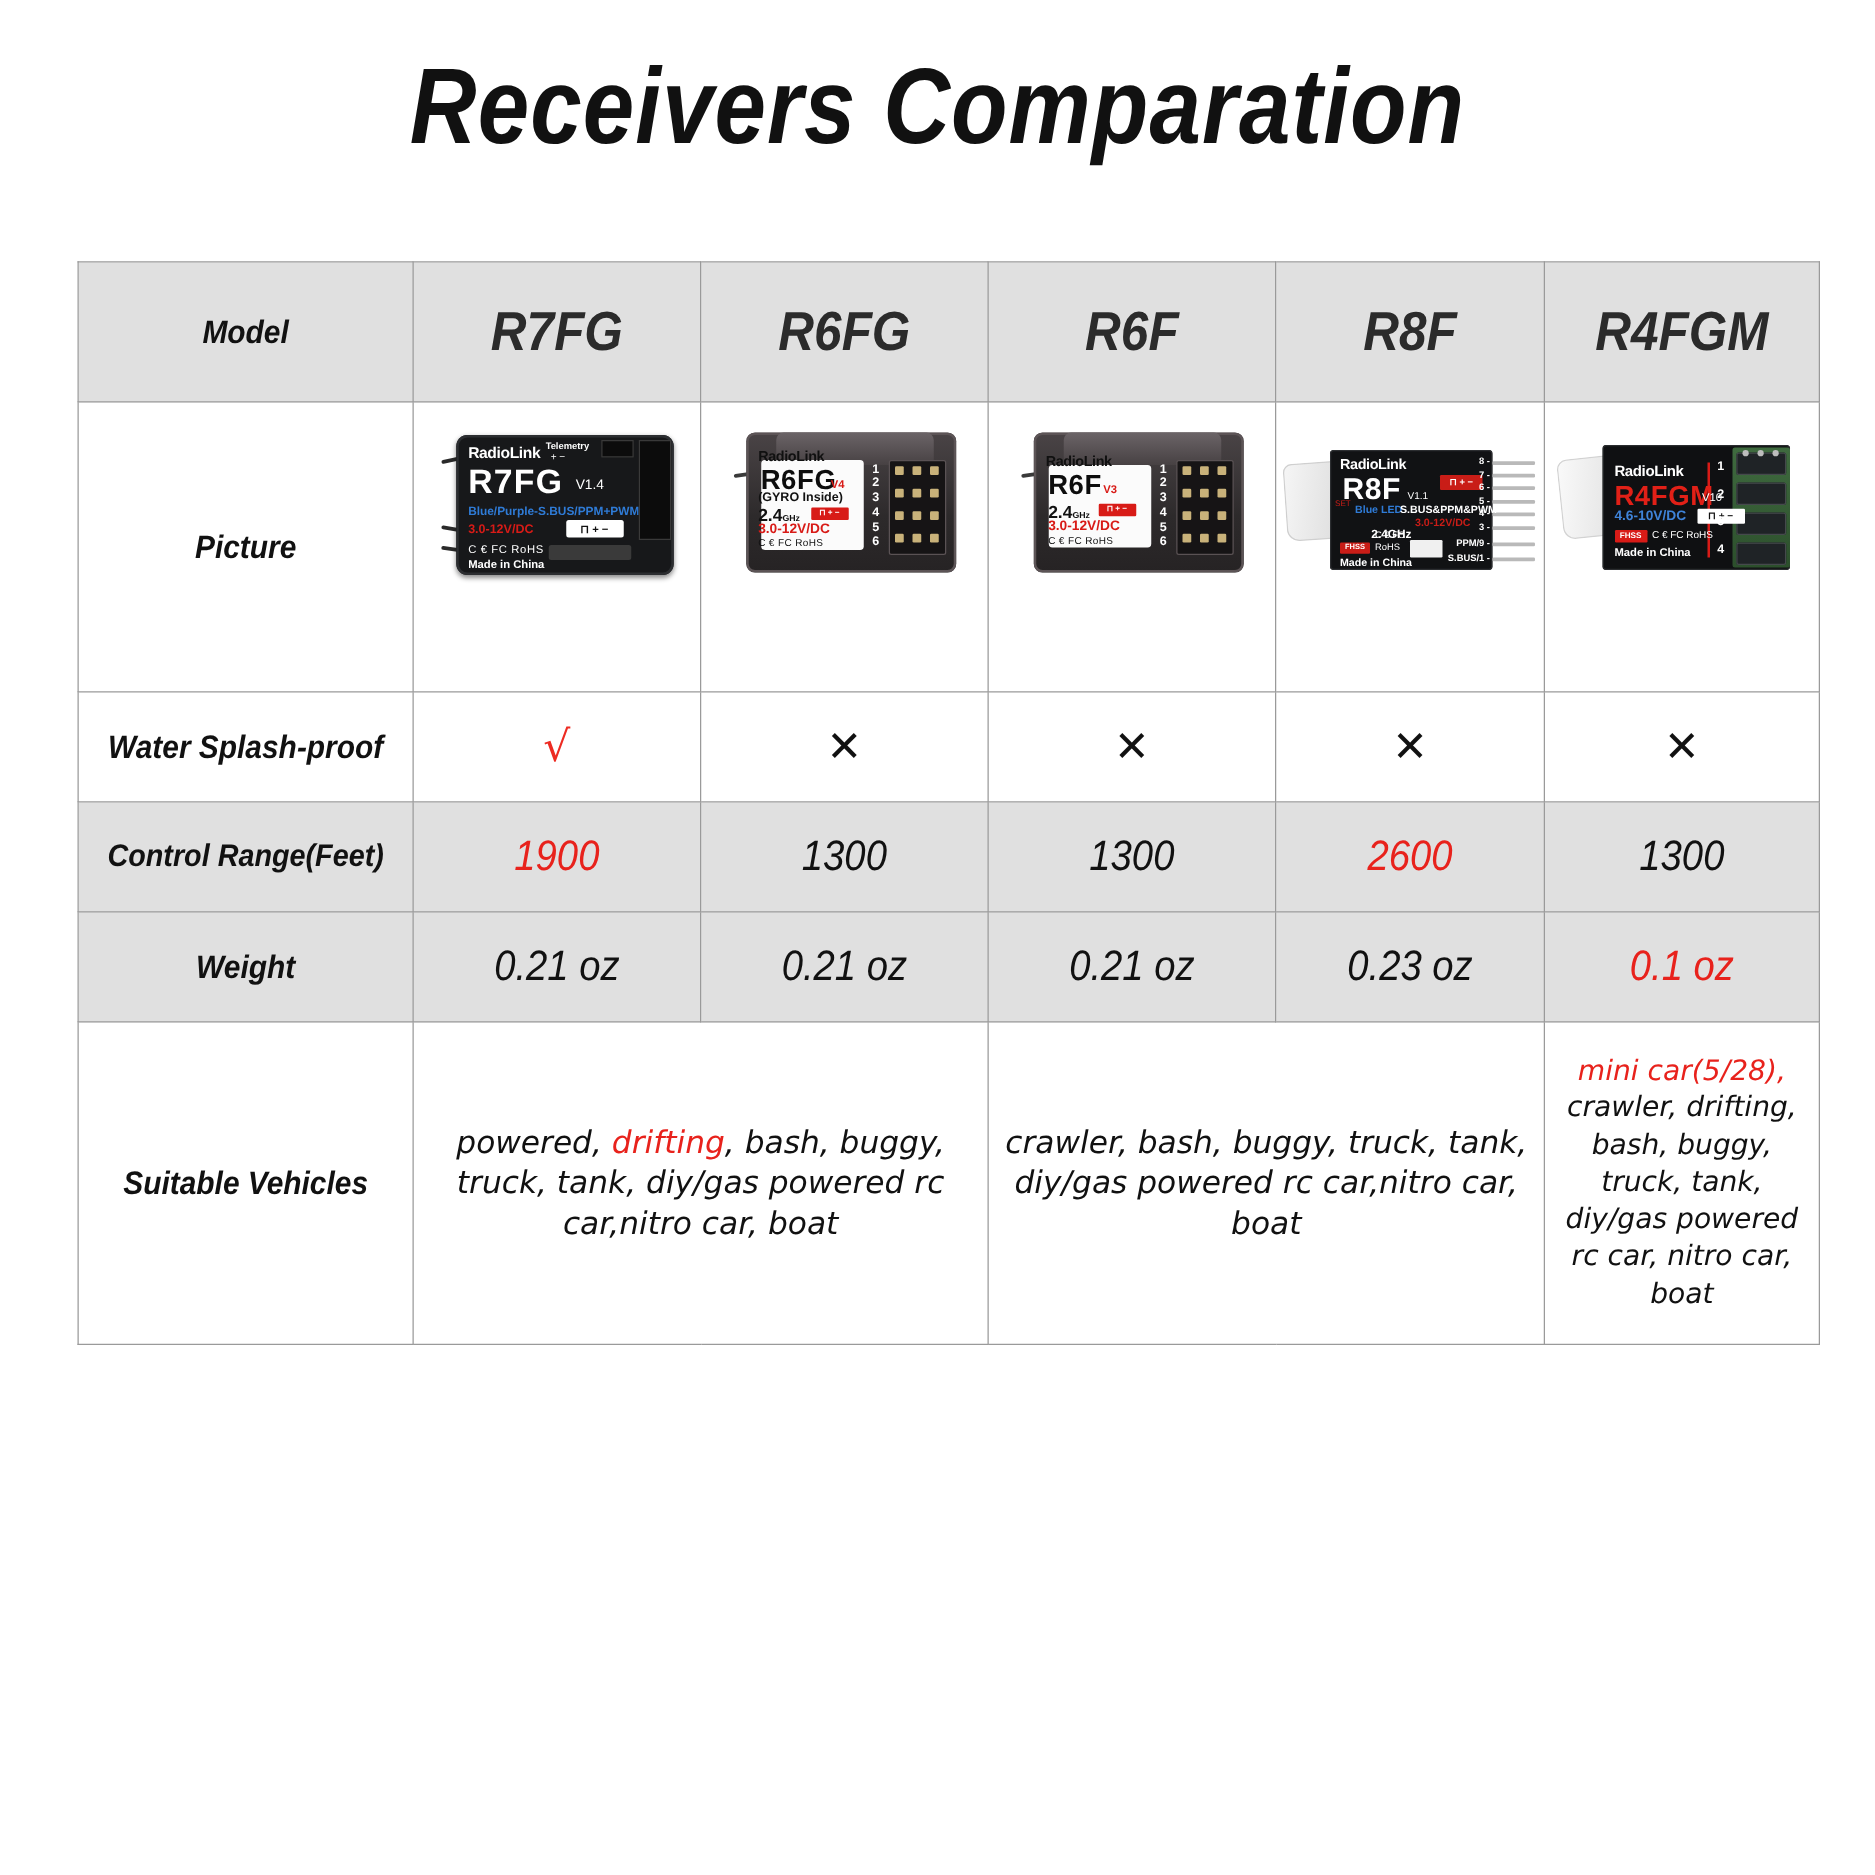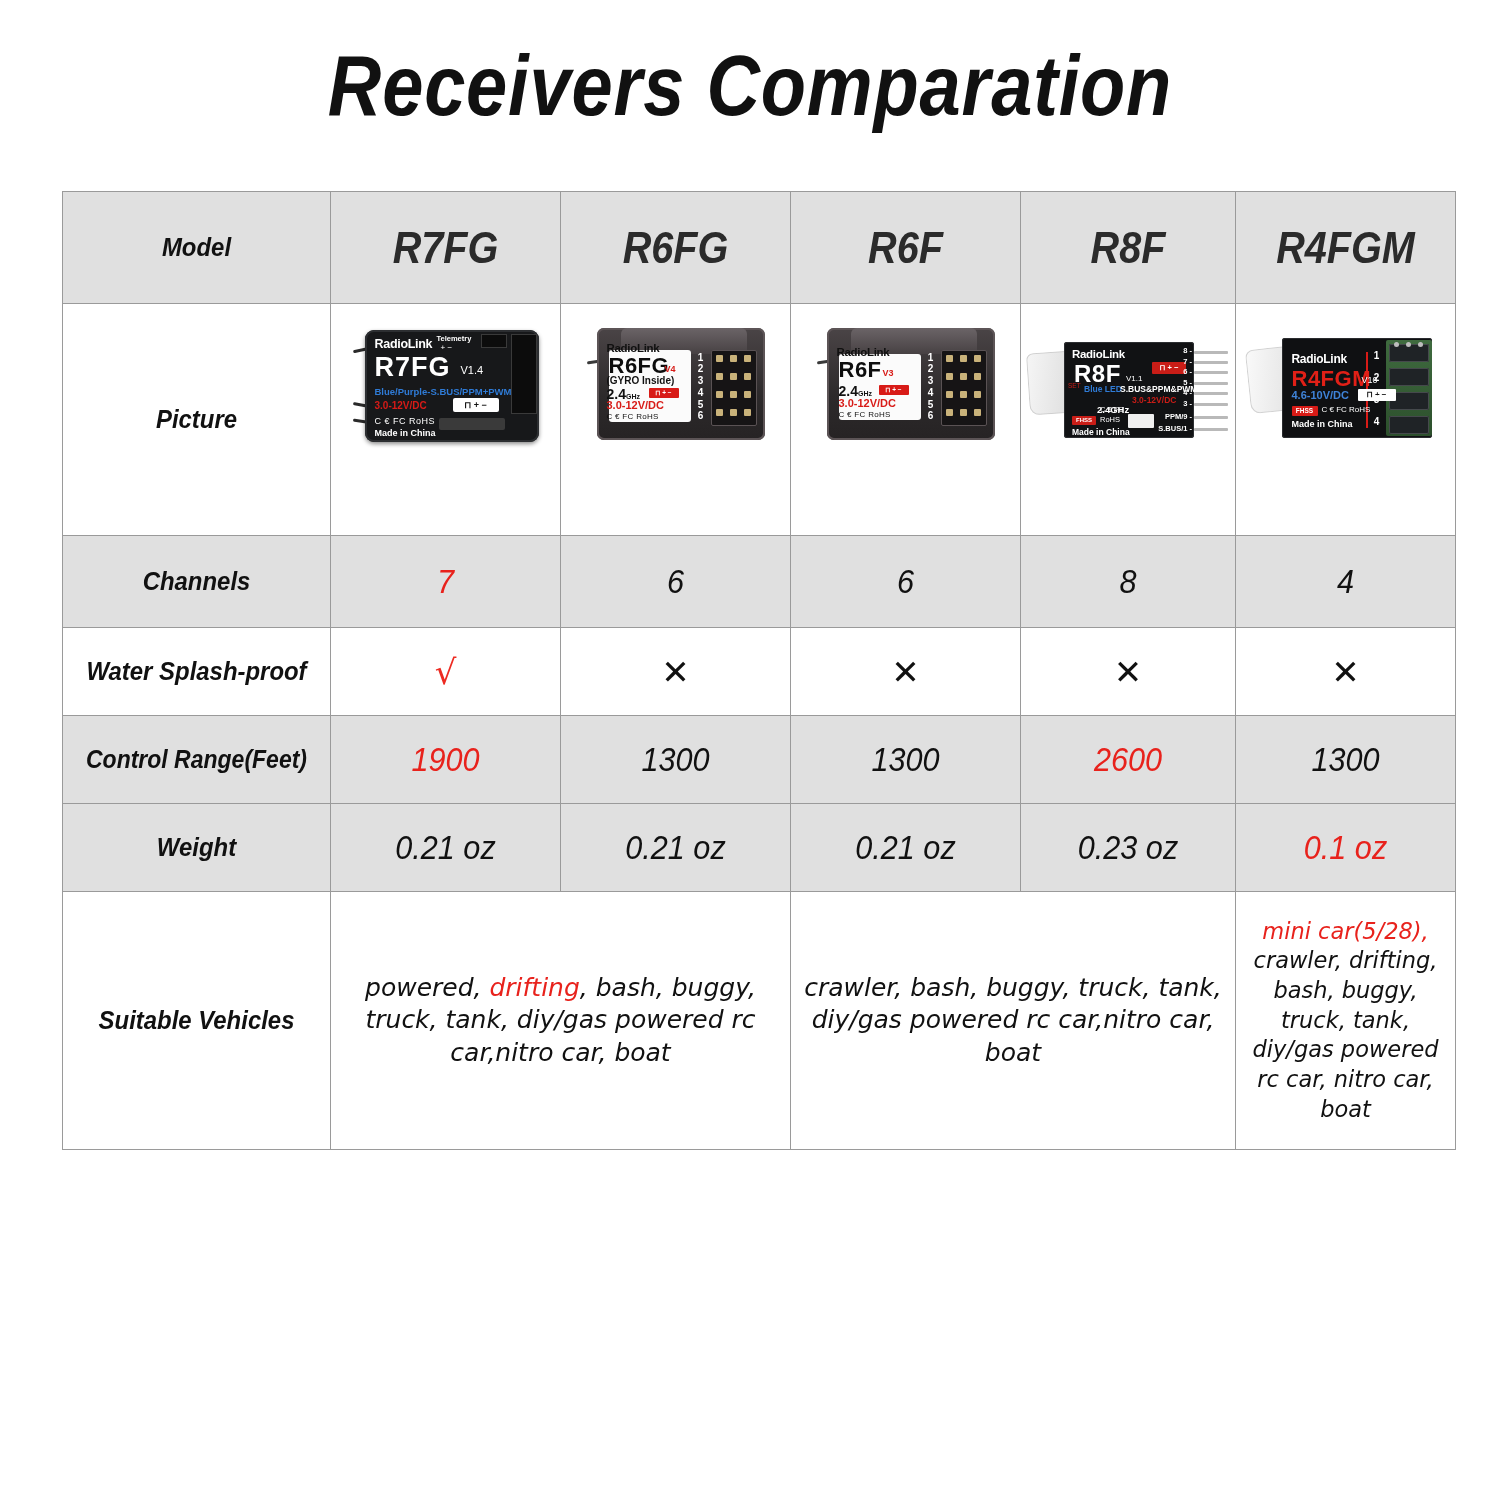--- a/index.html
+++ b/index.html
@@ -22,21 +22,21 @@
     font-size: 86px;
     letter-spacing: 1px;
     color: #111111;
     transform: scaleX(0.86);
     transform-origin: 50% 50%;
     white-space: nowrap;
   }
 
   #cmp-table {
     position: absolute;
-    left: 62px; top: 191px;
+    left: 62px; top: 209px;
     width: 1378px;
     border-collapse: collapse;
     table-layout: fixed;
     border-radius: 29px;
   }
   #cmp-table td {
     border: 1px solid #9a9a9a;
     padding: 0;
     text-align: center;
     vertical-align: middle;
@@ -483,40 +483,20 @@
             <span>1</span>
                 <span>2</span>
             <span>3</span>
                 <span>4</span>
           </div>
         </div>
       </div>
     </td>
   </tr>
 
-  <tr class="shade h-ch">
-    <td>
-          <div class="rowlabel">Channels</div>
-        </td>
-    <td>
-          <div class="val red">7</div>
-        </td>
-    <td>
-          <div class="val">6</div>
-        </td>
-    <td>
-          <div class="val">6</div>
-        </td>
-    <td>
-          <div class="val">8</div>
-        </td>
-    <td>
-          <div class="val">4</div>
-        </td>
-  </tr>
 
 
 
   <tr class="plain h-std">
     <td>
           <div class="rowlabel">Water Splash-proof</div>
         </td>
     <td>
           <div class="mark red">√</div>
         </td>

